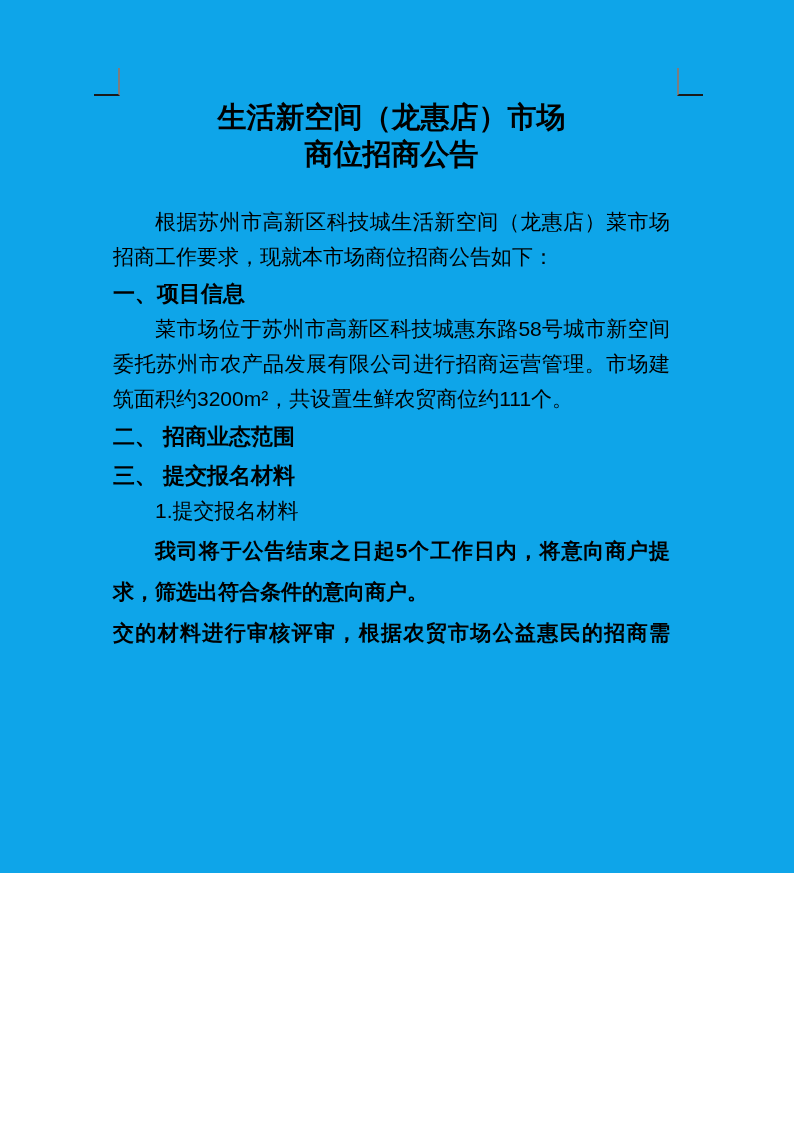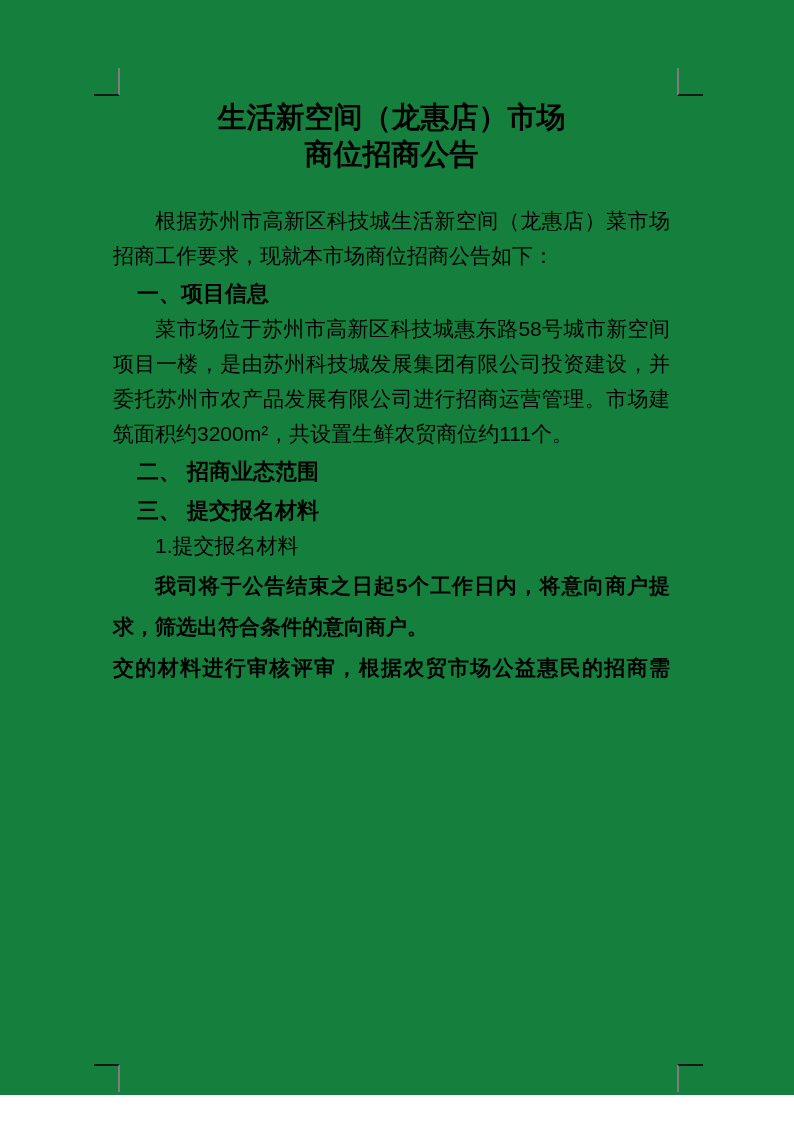--- a/index.html
+++ b/index.html
@@ -1,43 +1,43 @@
 <!DOCTYPE html>
 <html><head>
 <meta charset="utf-8">
 <style>
   html, body { margin: 0; padding: 0; background: #ffffff; }
   .page {
     position: relative;
     width: 794px;
-    height: 1095px;
-    background: #15803d;
+    height: 873px;
+    background: #0ea5e9;
     color: #000000;
     font-family: "Liberation Sans", sans-serif;
     overflow: hidden;
   }
   
   .mark { position: absolute; width: 24px; height: 26px; }
   .mark-tl { left: 94px;  top: 68px;   border-right: 2px solid #7d7d7d; border-bottom: 2px solid #1a1a1a; }
   .mark-tr { left: 677px; top: 68px;   border-left:  2px solid #7d7d7d; border-bottom: 2px solid #1a1a1a; }
   .mark-bl { left: 94px;  top: 1064px; border-right: 2px solid #7d7d7d; border-top:    2px solid #1a1a1a; }
   .mark-br { left: 677px; top: 1064px; border-left:  2px solid #7d7d7d; border-top:    2px solid #1a1a1a; }
 
   .content { position: absolute; left: 113px; top: 99px; width: 557px; font-size: 21px; }
 
   .doc-title { font-size: 29px; font-weight: 700; line-height: 37px; text-align: center; }
 
   .para { margin: 0; }
   .jline { line-height: 35px; text-align: justify; text-align-last: justify; }
   .jline.lastline { text-align-last: left; }
   .ind { text-indent: 2em; }
 
-  .heading { font-weight: 700; font-size: 22px; line-height: 35px; margin-left: 24px; }
+  .heading { font-weight: 700; font-size: 22px; line-height: 35px; }
 
-  .intro { margin-top: 31px; font-family: Liberation Serif, serif; }
+  .intro { margin-top: 31px; }
   .heading-1 { margin-top: 2px; }
   .heading-2 { margin-top: 3px; }
   .heading-3 { margin-top: 4px; }
 
   .step-label { line-height: 35px; text-indent: 2em; }
   .step1-body { margin-top: 12px; }
   .step1-body .jline { line-height: 38px; }
   .step2-label { margin-top: 15px; }
   .step2-body { margin-top: 2px; }
   .step2-body .jline { line-height: 41px; font-weight: bold; }
@@ -60,21 +60,20 @@
     </div>
 
     <div class="para intro">
       <div class="jline ind">根据苏州市高新区科技城生活新空间（龙惠店）菜市场</div>
       <div class="jline lastline">招商工作要求，现就本市场商位招商公告如下：</div>
     </div>
 
     <div class="heading heading-1">一、项目信息</div>
     <div class="para">
       <div class="jline ind">菜市场位于苏州市高新区科技城惠东路58号城市新空间</div>
-      <div class="jline">项目一楼，是由苏州科技城发展集团有限公司投资建设，并</div>
       <div class="jline">委托苏州市农产品发展有限公司进行招商运营管理。市场建</div>
       <div class="jline lastline">筑面积约3200m²，共设置生鲜农贸商位约111个。</div>
     </div>
 
     <div class="heading heading-2">二、 招商业态范围</div>
 
     <div class="heading heading-3">三、 提交报名材料</div>
 
     <div class="para step-label">1.提交报名材料</div>
 

